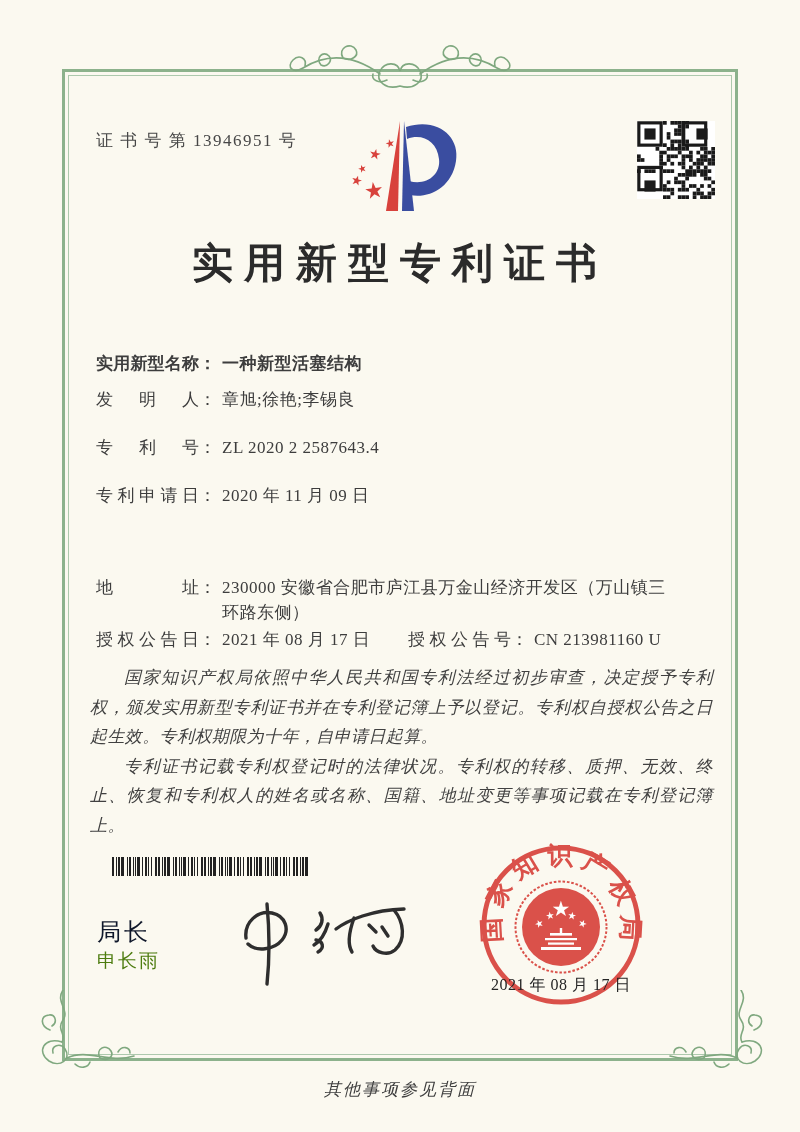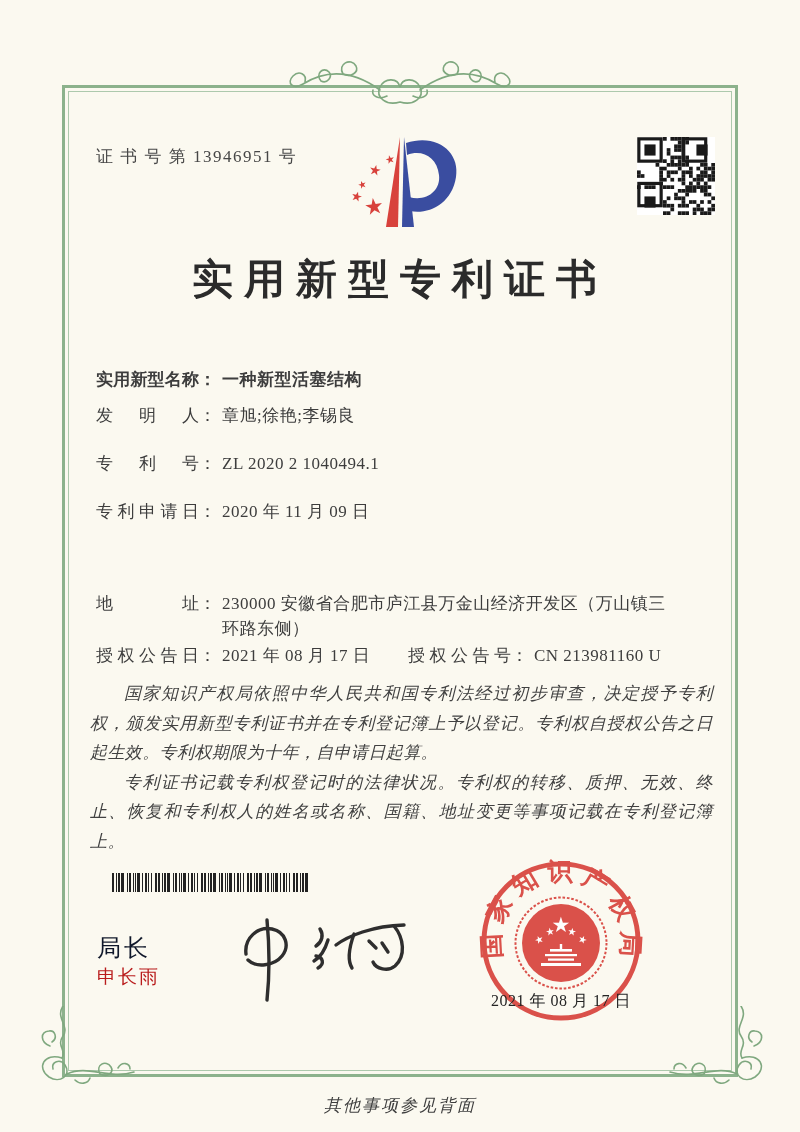--- a/index.html
+++ b/index.html
@@ -1,19 +1,19 @@
 <!DOCTYPE html>
 <html><head>
 <meta charset="utf-8">
 <style>
   * { margin:0; padding:0; box-sizing:border-box; }
   html,body { width:800px; height:1132px; }
   body { background:#fbf9f0; font-family:"Liberation Serif","DejaVu Serif",serif; color:#3c3c3c; position:relative; overflow:hidden; }
 
-  .page { position:absolute; inset:0;margin-top:16px; }
+  .page { position:absolute; inset:0; }
 
   
   .frame-outer { position:absolute; left:62px; top:69px; width:676px; height:992px;
                  border:3px solid #8cb28c; }
   .frame-inner { position:absolute; inset:3px; border:1px solid #adc9ad; }
 
   .ornament { position:absolute; pointer-events:none; }
   .orn-top { left:283px; top:38px; }
   .orn-bl  { left:30px;  top:990px; }
   .orn-br  { left:664px; top:990px; transform:scaleX(-1); }
@@ -41,21 +41,21 @@
   .grant-no-group { position:absolute; left:312px; top:0; }
 
   .paras { position:absolute; left:90px; top:663px; width:623px; }
   .paras p { font-size:17px; line-height:29.5px; text-indent:2em; color:#414141;
              font-style:italic; letter-spacing:0.4px; text-align:justify; }
 
   .barcode { position:absolute; left:112px; top:857px; }
 
   .signer-title { position:absolute; left:97px; top:916px; font-size:24px; color:#0f172a;
                   font-family:Liberation Mono, monospace; letter-spacing:3px; }
-  .signer-name  { position:absolute; left:97px; top:948px; font-size:19px; color:#b91c1c;
+  .signer-name  { position:absolute; left:97px; top:948px; font-size:19px; color:#4d7c0f;
                   font-family:Liberation Mono, monospace; letter-spacing:2px; }
 
   .signature { position:absolute; left:224px; top:880px; }
 
   .seal { position:absolute; left:477px; top:841px; width:168px; height:168px; opacity:0.93; }
   .seal-date { position:absolute; left:477px; top:975px; width:168px; text-align:center;
                font-size:16px; color:#252525; letter-spacing:0.5px; z-index:5; }
 
   .footer-page { position:absolute; left:0; top:1035px; width:100%; text-align:center;
                  font-size:15px; color:#3c3c3c; letter-spacing:1px; }
@@ -279,21 +279,21 @@
 
   <h1 class="title">实用新型专利证书</h1>
 
   <div class="row row-name">
     <span class="lbl">实用新型名称</span><span class="colon">：</span><span class="val">一种新型活塞结构</span>
   </div>
   <div class="row row-inv">
     <span class="lbl">发明人</span><span class="colon">：</span><span class="val">章旭;徐艳;李锡良</span>
   </div>
   <div class="row row-pno">
-    <span class="lbl">专利号</span><span class="colon">：</span><span class="val">ZL 2020 2 1040494.1</span>
+    <span class="lbl">专利号</span><span class="colon">：</span><span class="val">ZL 2020 2 2587643.4</span>
   </div>
   <div class="row row-fdate">
     <span class="lbl">专利申请日</span><span class="colon">：</span><span class="val">2020 年 11 月 09 日</span>
   </div>
   <div class="row row-addr">
     <span class="lbl">地址</span><span class="colon">：</span><span class="val val-wrap">230000 安徽省合肥市庐江县万金山经济开发区（万山镇三环路东侧）</span>
   </div>
   <div class="row row-grant">
     <span>
       <span class="lbl">授权公告日</span><span class="colon">：</span><span class="val">2021 年 08 月 17 日</span>

